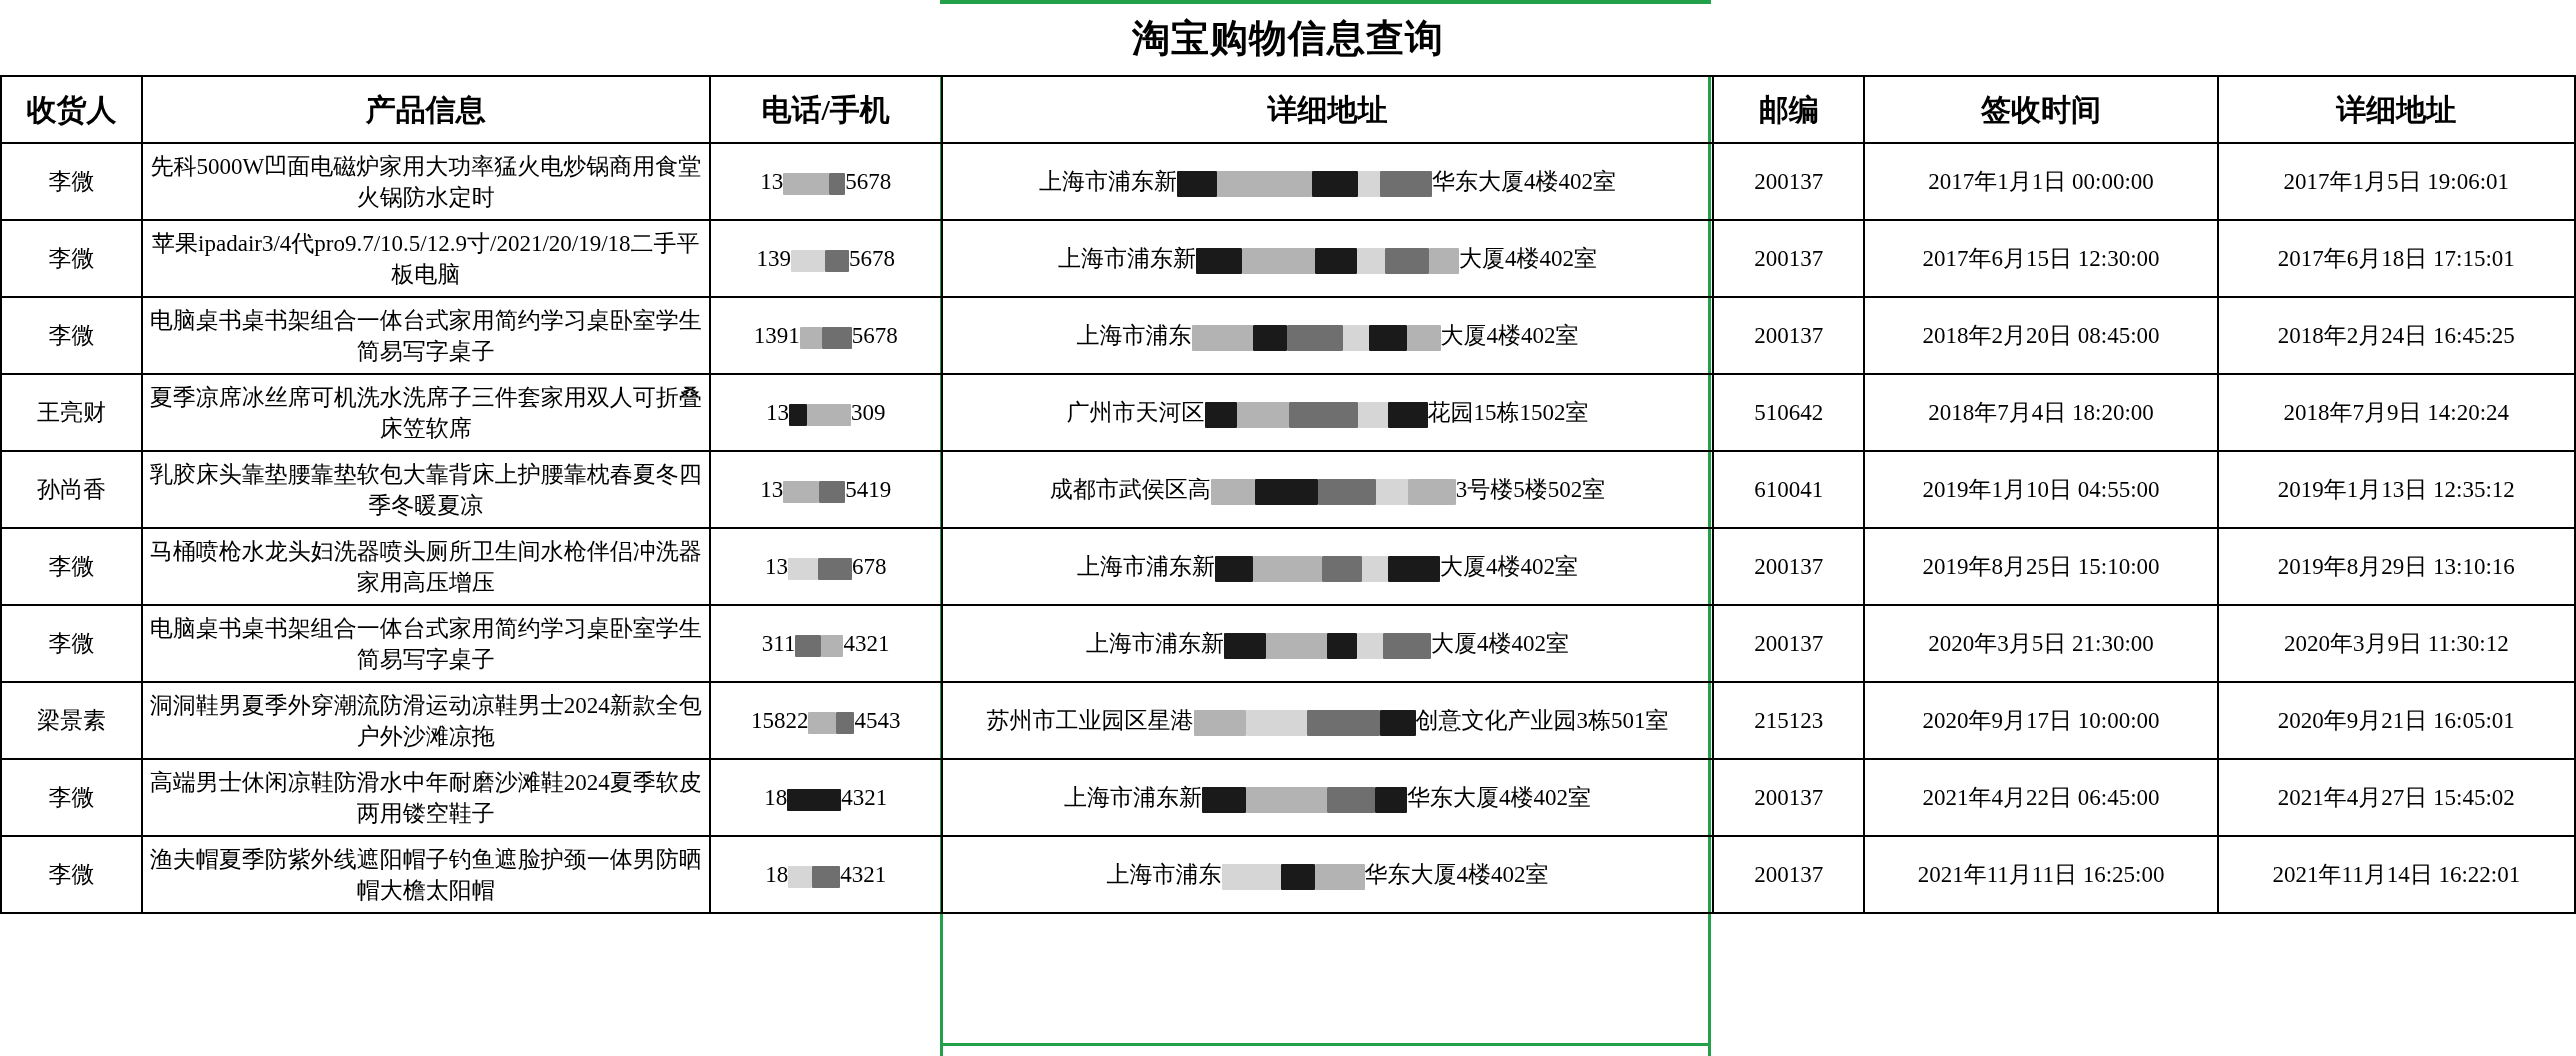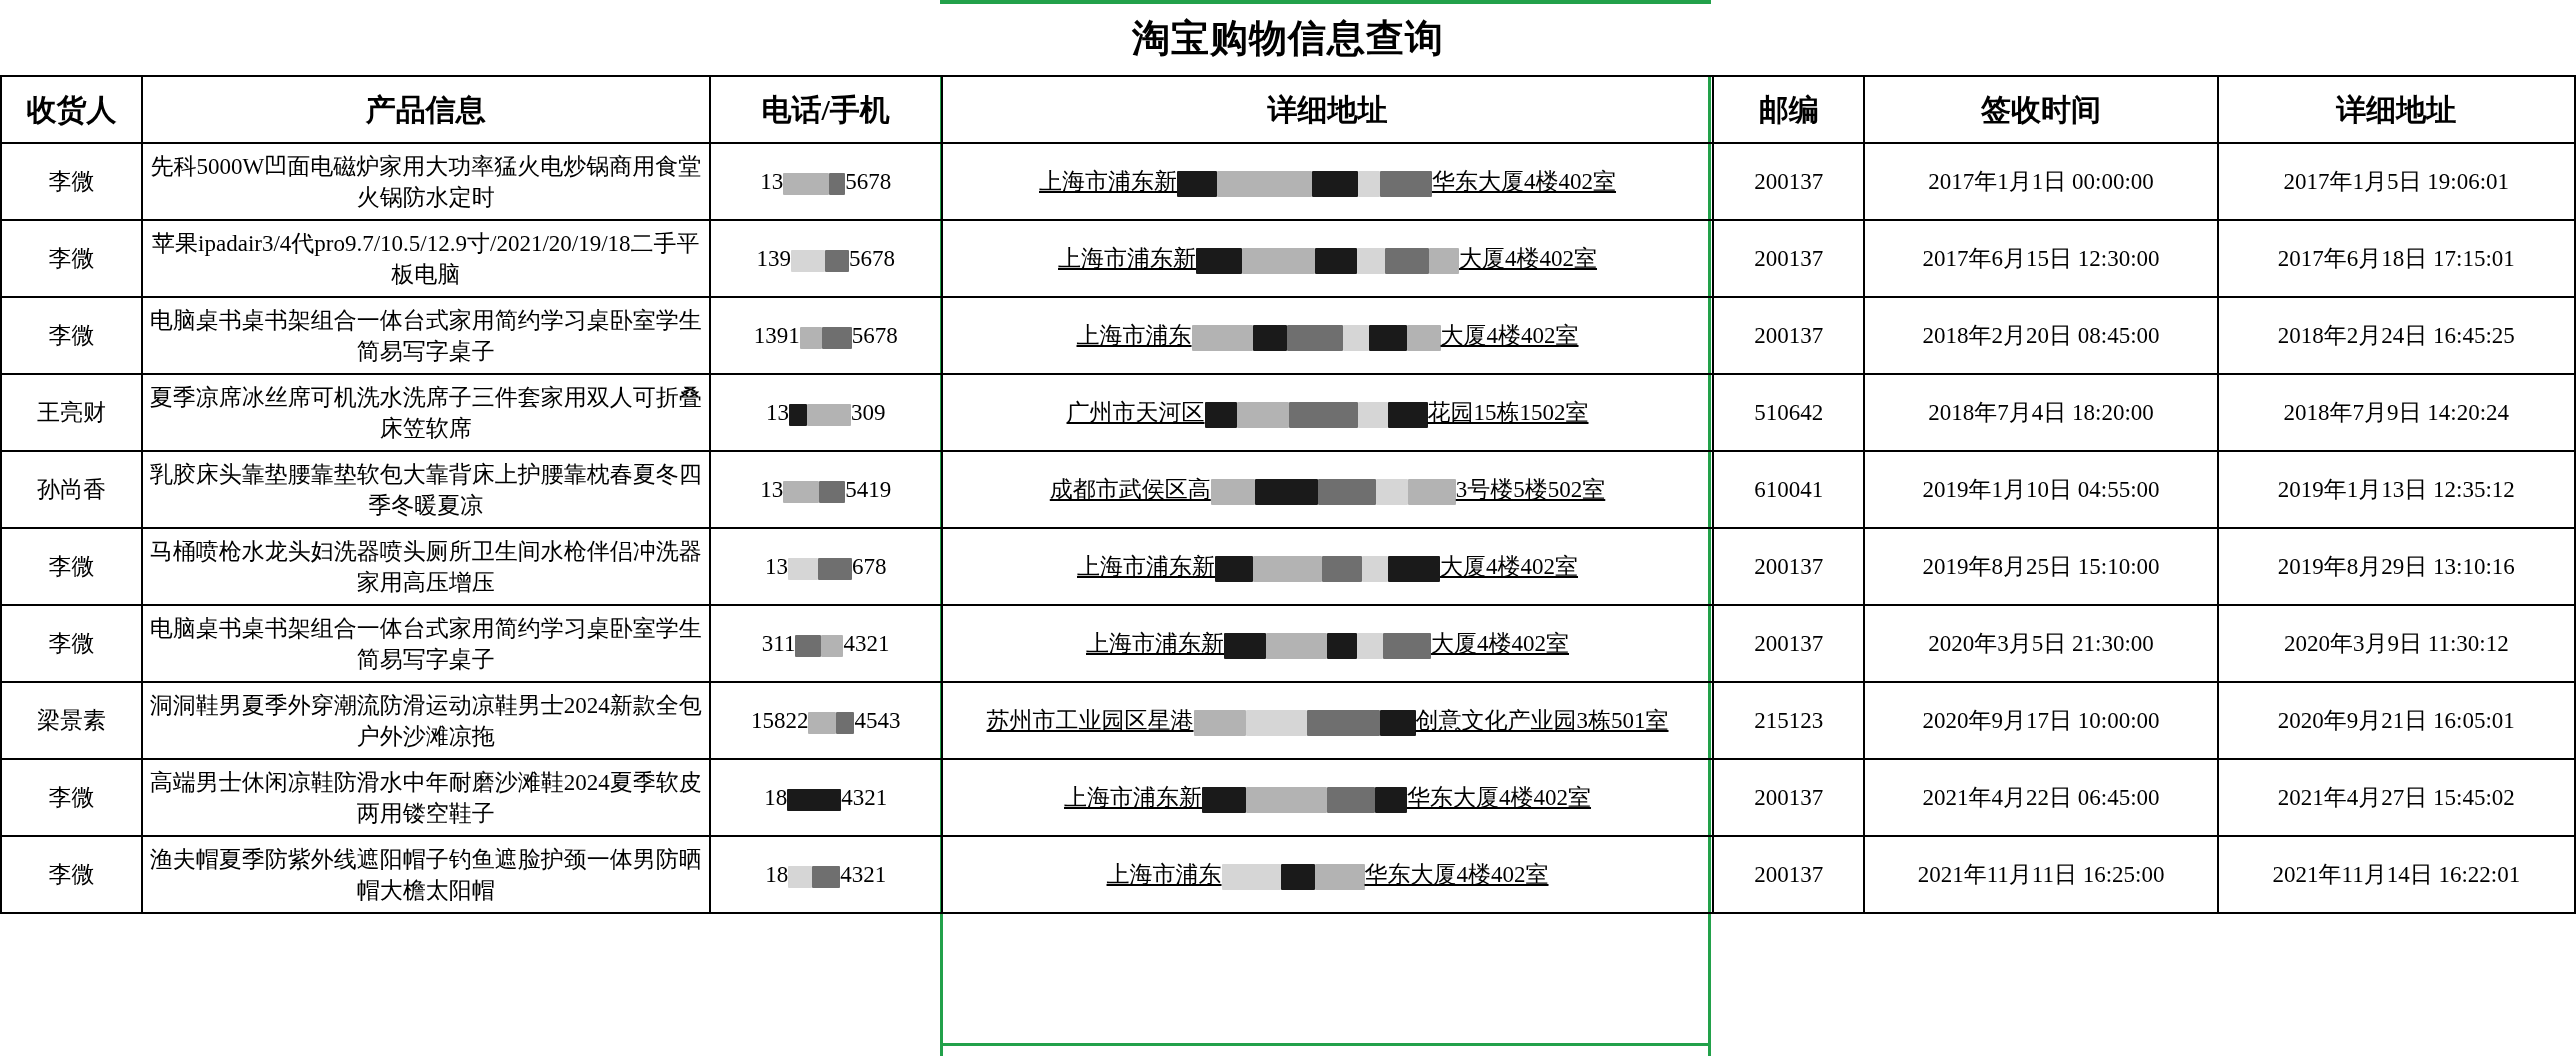--- a/index.html
+++ b/index.html
@@ -88,21 +88,21 @@
   .redact {
     display: inline-block;
     vertical-align: middle;
     height: 22px;
     border-radius: 1px;
   }
   .r-dark { background: #1a1a1a; }
   .r-mid  { background: #6f6f6f; }
   .r-light{ background: #b3b3b3; }
   .r-vlight{ background: #d6d6d6; }
-  .addr-inner { white-space: nowrap; text-decoration: underline; }
+  .addr-inner { white-space: nowrap; }
   .phone-inner { white-space: nowrap; letter-spacing: 0px; }
   .redact.tall { height: 26px; }
 
   
   .green-left, .green-right {
     position: absolute;
     top: 75px;
     width: 3px;
     height: 982px;
     background: #22a14a;

